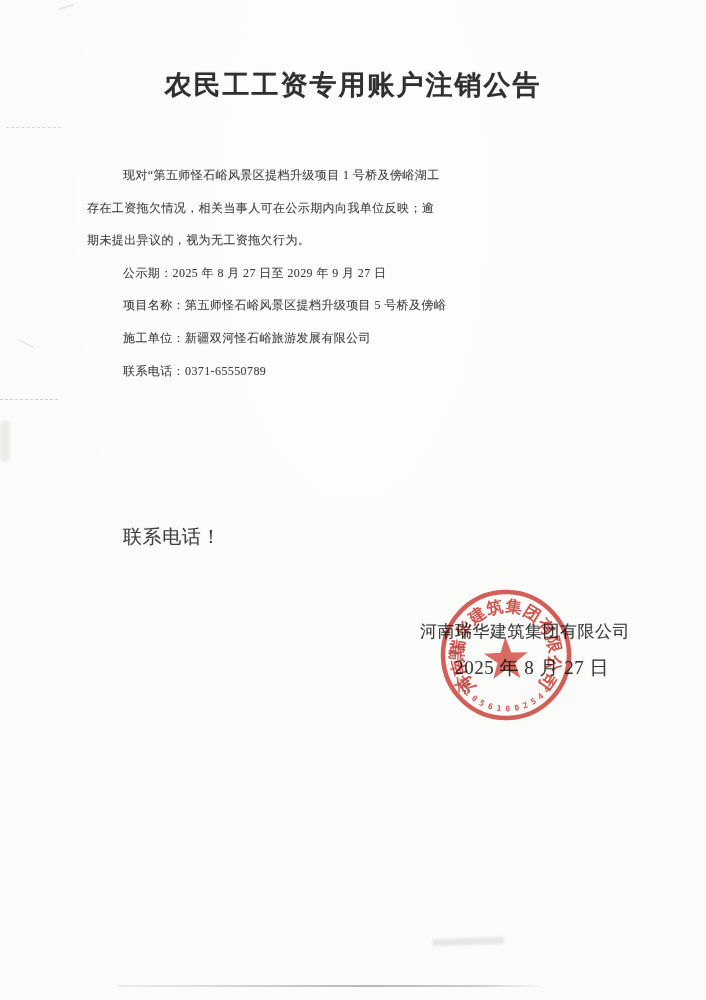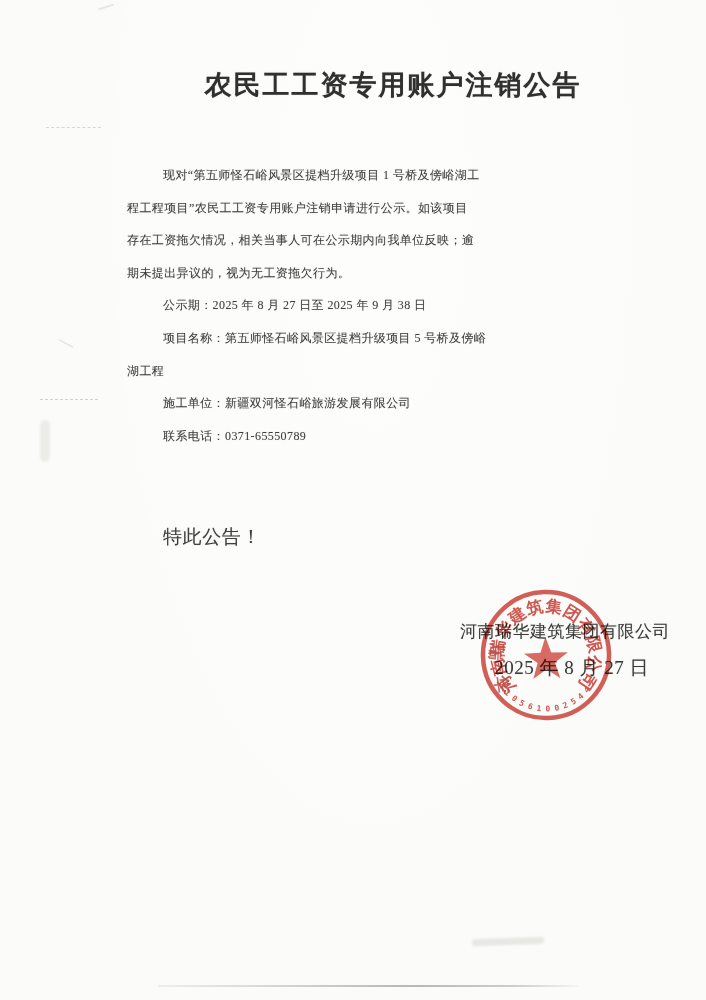--- a/index.html
+++ b/index.html
@@ -5,21 +5,20 @@
   html,body{margin:0;padding:0;}
   body{
     width:706px;height:1000px;overflow:hidden;position:relative;
     background:#fbfbf9;
     font-family:"Liberation Serif","DejaVu Serif",serif;
   }
   .page{position:absolute;inset:0;
     background:
       radial-gradient(ellipse at 50% 20%, rgba(255,255,255,.6), rgba(0,0,0,0) 70%),
       #fbfbf9;
-    margin-left: 40px;
   }
   .doc-title{
     position:absolute;top:61px;left:0;width:706px;height:48px;line-height:48px;
     text-align:center;font-family:"Liberation Sans","DejaVu Sans",sans-serif;
     font-weight:bold;font-size:27px;color:#30302d;letter-spacing:2px;
     text-shadow:0 0 1px rgba(70,70,65,.35);
   }
   .body-block{
     position:absolute;top:159px;left:87px;width:560px;
     font-size:12px;color:rgba(56,56,52,.95);
@@ -69,31 +68,29 @@
 </style>
 </head>
 <body>
 
 <div class="page">
 
   <div class="doc-title">农民工工资专用账户注销公告</div>
 
   <div class="body-block">
     <div class="bline ind">现对“第五师怪石峪风景区提档升级项目 1 号桥及傍峪湖工</div>
-    <div class="bline">程工程项目”农民工工资专用账户注销申请进行公示。如该项目</div>
     <div class="bline">存在工资拖欠情况，相关当事人可在公示期内向我单位反映；逾</div>
     <div class="bline">期未提出异议的，视为无工资拖欠行为。</div>
-    <div class="bline ind">公示期：2025 年 8 月 27 日至 2025 年 9 月 38 日</div>
+    <div class="bline ind">公示期：2025 年 8 月 27 日至 2029 年 9 月 27 日</div>
     <div class="bline ind">项目名称：第五师怪石峪风景区提档升级项目 5 号桥及傍峪</div>
-    <div class="bline">湖工程</div>
     <div class="bline ind">施工单位：新疆双河怪石峪旅游发展有限公司</div>
     <div class="bline ind">联系电话：0371-65550789</div>
   </div>
 
-  <div class="closing-line">特此公告！</div>
+  <div class="closing-line">联系电话！</div>
 
   <div class="sig-company">河南瑞华建筑集团有限公司</div>
   <div class="sig-date">2025 年 8 月 27 日</div>
 
   <div class="seal">
     <svg id="seal-svg" width="160" height="160" viewBox="0 0 160 160">
       <circle cx="80" cy="80" r="63" fill="none" stroke="#cf4b43" stroke-width="4.5" opacity=".95"></circle>
       <g id="ring-g">
           <text class="ring-ch" text-anchor="middle" dominant-baseline="central" transform="translate(39.9,108.1) rotate(-125.0)">河</text>
           <text class="ring-ch" text-anchor="middle" dominant-baseline="central" transform="translate(32.1,90.4) rotate(-102.3)">南</text>

